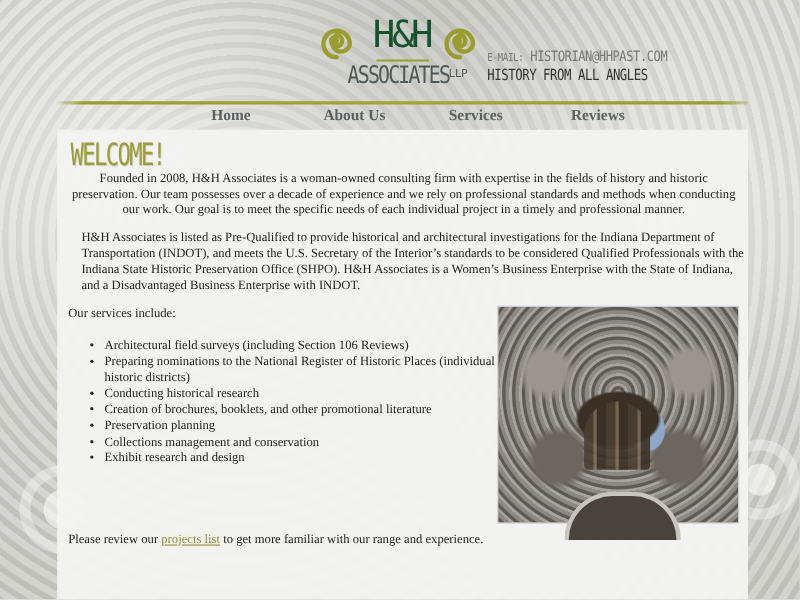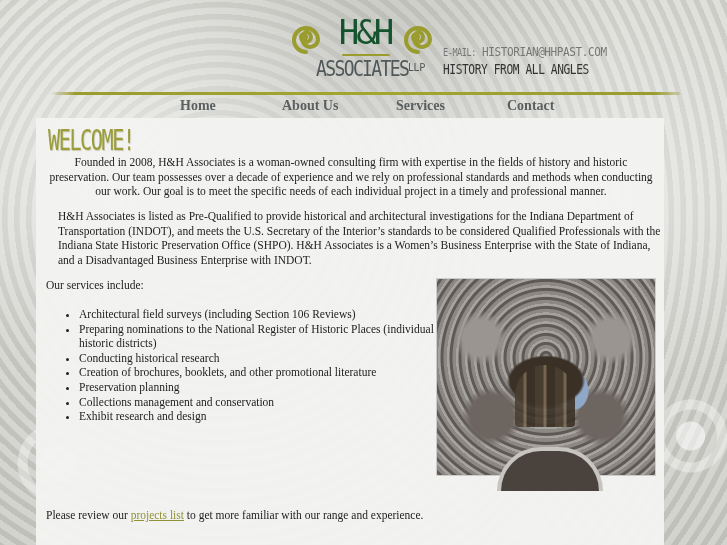--- a/index.html
+++ b/index.html
@@ -44,43 +44,43 @@
     transform: scaleX(0.85); transform-origin: left; white-space: nowrap;
   }
   .email-label { font-size: 10px; }
   .tagline {
     font-family: "DejaVu Sans Mono", monospace; font-size: 14px; color: #333; letter-spacing: -0.5px;
     transform: scaleX(0.8); transform-origin: left; white-space: nowrap; margin-top: 2px;
   }
   .nav-line { position: absolute; left: 50px; top: 92px; width: 630px; height: 3px;
     background: linear-gradient(90deg, rgba(154,157,46,0) 0%, #9a9d2e 4%, #a2a52e 50%, #9a9d2e 96%, rgba(154,157,46,0.3) 100%);
     border-radius: 2px; }
-  .nav { position: absolute; top: 98px; left: 4px; width: 638px; height: 18px; }
+  .nav { position: absolute; top: 98px; left: 16px; width: 638px; height: 18px; }
   .nav-item {
     position: absolute; top: 0; font-size: 14px; font-weight: bold; color: #5a6060; text-decoration: none;
     font-family: "Liberation Serif", serif;
   }
   .content {
-    position: absolute; left: 36px; top: 118px; width: 628px; height: 427px;
+    position: absolute; left: 52px; top: 118px; width: 628px; height: 427px;
     background: rgba(243,243,241,0.96);
   }
   .welcome {
     position: absolute; left: 12px; top: 6px;
     font-family: "DejaVu Sans Mono", monospace; font-size: 28px; color: #9a9d3a;
     transform: scaleX(0.72); transform-origin: left; letter-spacing: -2px;
     text-shadow: 1px 1px 1px rgba(120,120,60,0.35);
   }
   .text { position: absolute; left: 10px; width: 610px; font-size: 11.5px; line-height: 14.6px; color: #222; margin: 0; }
   .p1 { top: 37px; text-align: center; }
   .p2 { top: 91px; margin-left: 12px; }
   .svc-head { top: 160px; font-weight: normal; }
   .svc-list { position: absolute; left: 10px; top: 185px; width: 380px; margin: 4px; padding-left: 29px; font-size: 11.5px; line-height: 14.6px; color: #222; }
   .svc-list li { list-style: disc; }
   .p3 { top: 312px; width: 380px; }
-  .p4 { top: 366px; margin-top: 24px; }
+  .p4 { top: 366px; }
   .link { color: #8f9236; text-decoration: underline; }
   .photo {
     position: absolute; left: 400px; top: 160px; width: 218px; height: 196px;
     background:
       radial-gradient(ellipse 30% 22% at 50% 52%, #3a3025 0 55%, transparent 60%),
       radial-gradient(ellipse 12% 16% at 62% 57%, #8fa8c8 0 60%, transparent 65%),
       radial-gradient(circle at 20% 30%, #9a9590 0 8%, transparent 12%),
       radial-gradient(circle at 80% 30%, #9a9590 0 8%, transparent 12%),
       radial-gradient(circle at 25% 70%, #6d6560 0 10%, transparent 14%),
       radial-gradient(circle at 75% 70%, #6d6560 0 10%, transparent 14%),
@@ -124,21 +124,21 @@
     </div>
     <div class="tagline">HISTORY FROM ALL ANGLES</div>
   </div>
 
   <div class="nav-line"></div>
 
   <nav class="nav">
     <a class="nav-item" style="left:176px">Home</a>
     <a class="nav-item" style="left:278px">About Us</a>
     <a class="nav-item" style="left:392px">Services</a>
-    <a class="nav-item" style="left:503px">Contact</a>
+    <a class="nav-item" style="left:503px">Reviews</a>
   </nav>
 </div>
 
 <div class="content">
   <div class="welcome">WELCOME!</div>
   <p class="text p1">Founded in 2008, H&amp;H Associates is a woman-owned consulting firm with expertise in the fields of history and historic preservation. Our team possesses over a decade of experience and we rely on professional standards and methods when conducting our work. Our goal is to meet the specific needs of each individual project in a timely and professional manner.</p>
   <p class="text p2">H&amp;H Associates is listed as Pre-Qualified to provide historical and architectural investigations for the Indiana Department of Transportation (INDOT), and meets the U.S. Secretary of the Interior’s standards to be considered Qualified Professionals with the Indiana State Historic Preservation Office (SHPO). H&amp;H Associates is a Women’s Business Enterprise with the State of Indiana, and a Disadvantaged Business Enterprise with INDOT.</p>
   <p class="text svc-head">Our services include:</p>
   <ul class="svc-list">
     <li>Architectural field surveys (including Section 106 Reviews)</li>

